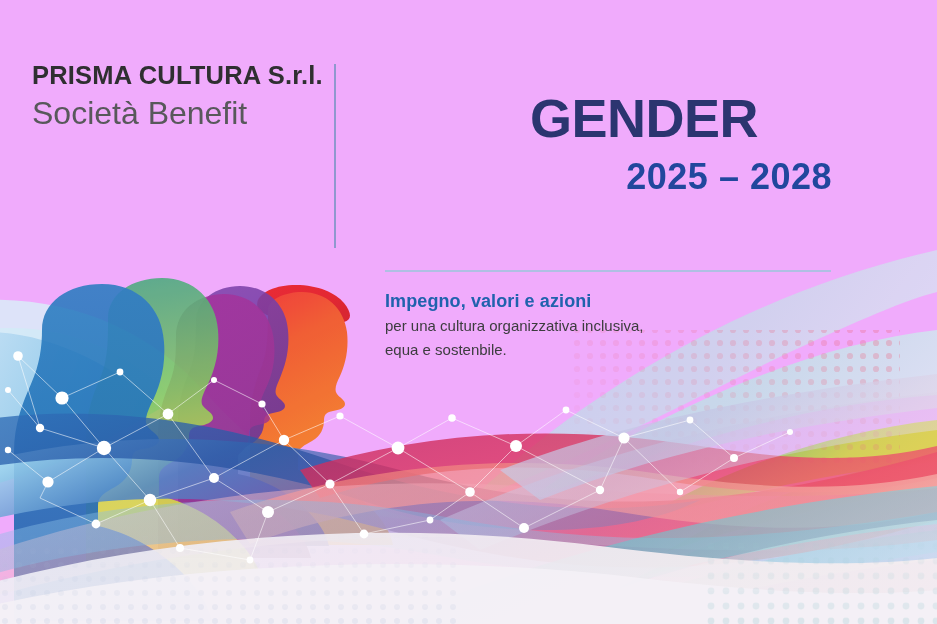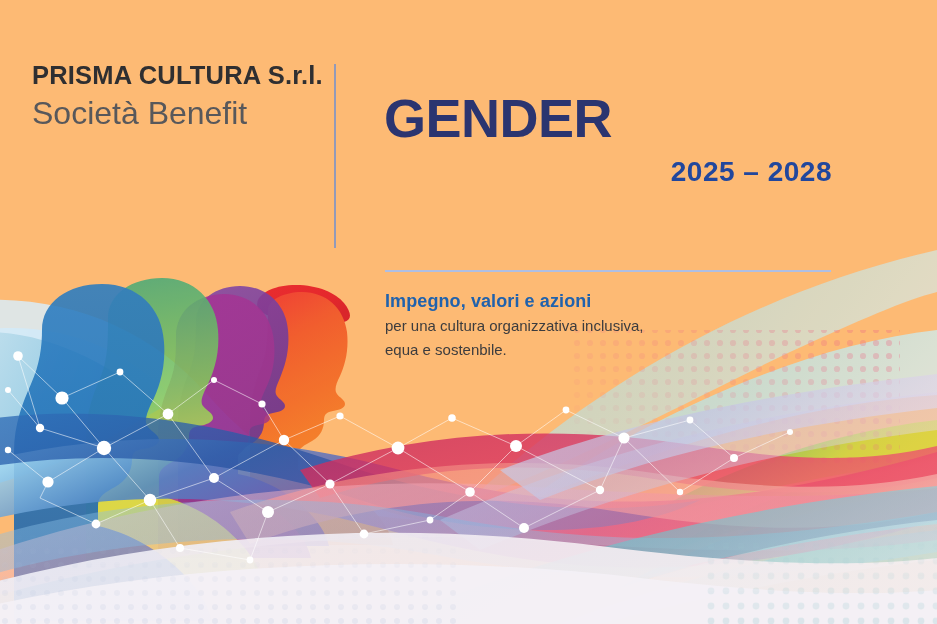--- a/index.html
+++ b/index.html
@@ -5,21 +5,21 @@
   html, body {
     margin: 0;
     padding: 0;
     background: #ffffff;
   }
   #poster {
     position: relative;
     width: 937px;
     height: 624px;
     overflow: hidden;
-    background: #fdba74;
+    background: #f0abfc;
     font-family: "Liberation Sans", sans-serif;
     -webkit-font-smoothing: antialiased;
   }
   
   #art {
     position: absolute;
     inset: 0;
     width: 937px;
     height: 624px;
     pointer-events: none;
@@ -63,20 +63,21 @@
     top: 92px;
     width: 520px;
   }
   .t-gender {
     font-size: 54px;
     font-weight: 700;
     letter-spacing: -0.5px;
     color: #2b3570;
     line-height: 0.99;
     white-space: nowrap;
+    text-align: center;
   }
   .t-line2 {
     font-size: 54px;
     font-weight: 700;
     letter-spacing: -0.5px;
     line-height: 1.06;
     white-space: nowrap;
     margin-top: 2px;
   }
   .t-equality {
@@ -91,21 +92,21 @@
         #a83478 100%);
     -webkit-background-clip: text;
     background-clip: text;
     color: transparent;
     -webkit-text-fill-color: transparent;
   }
   .t-plan {
     color: #2b3570;
   }
   .t-years {
-    font-size: 28px;
+    font-size: 36px;
     font-weight: 700;
     letter-spacing: 0.5px;
     color: #21479d;
     line-height: 1.1;
     margin-top: 12px;
     text-align: right;
     padding-right: 72px;
     white-space: nowrap;
   }
   

